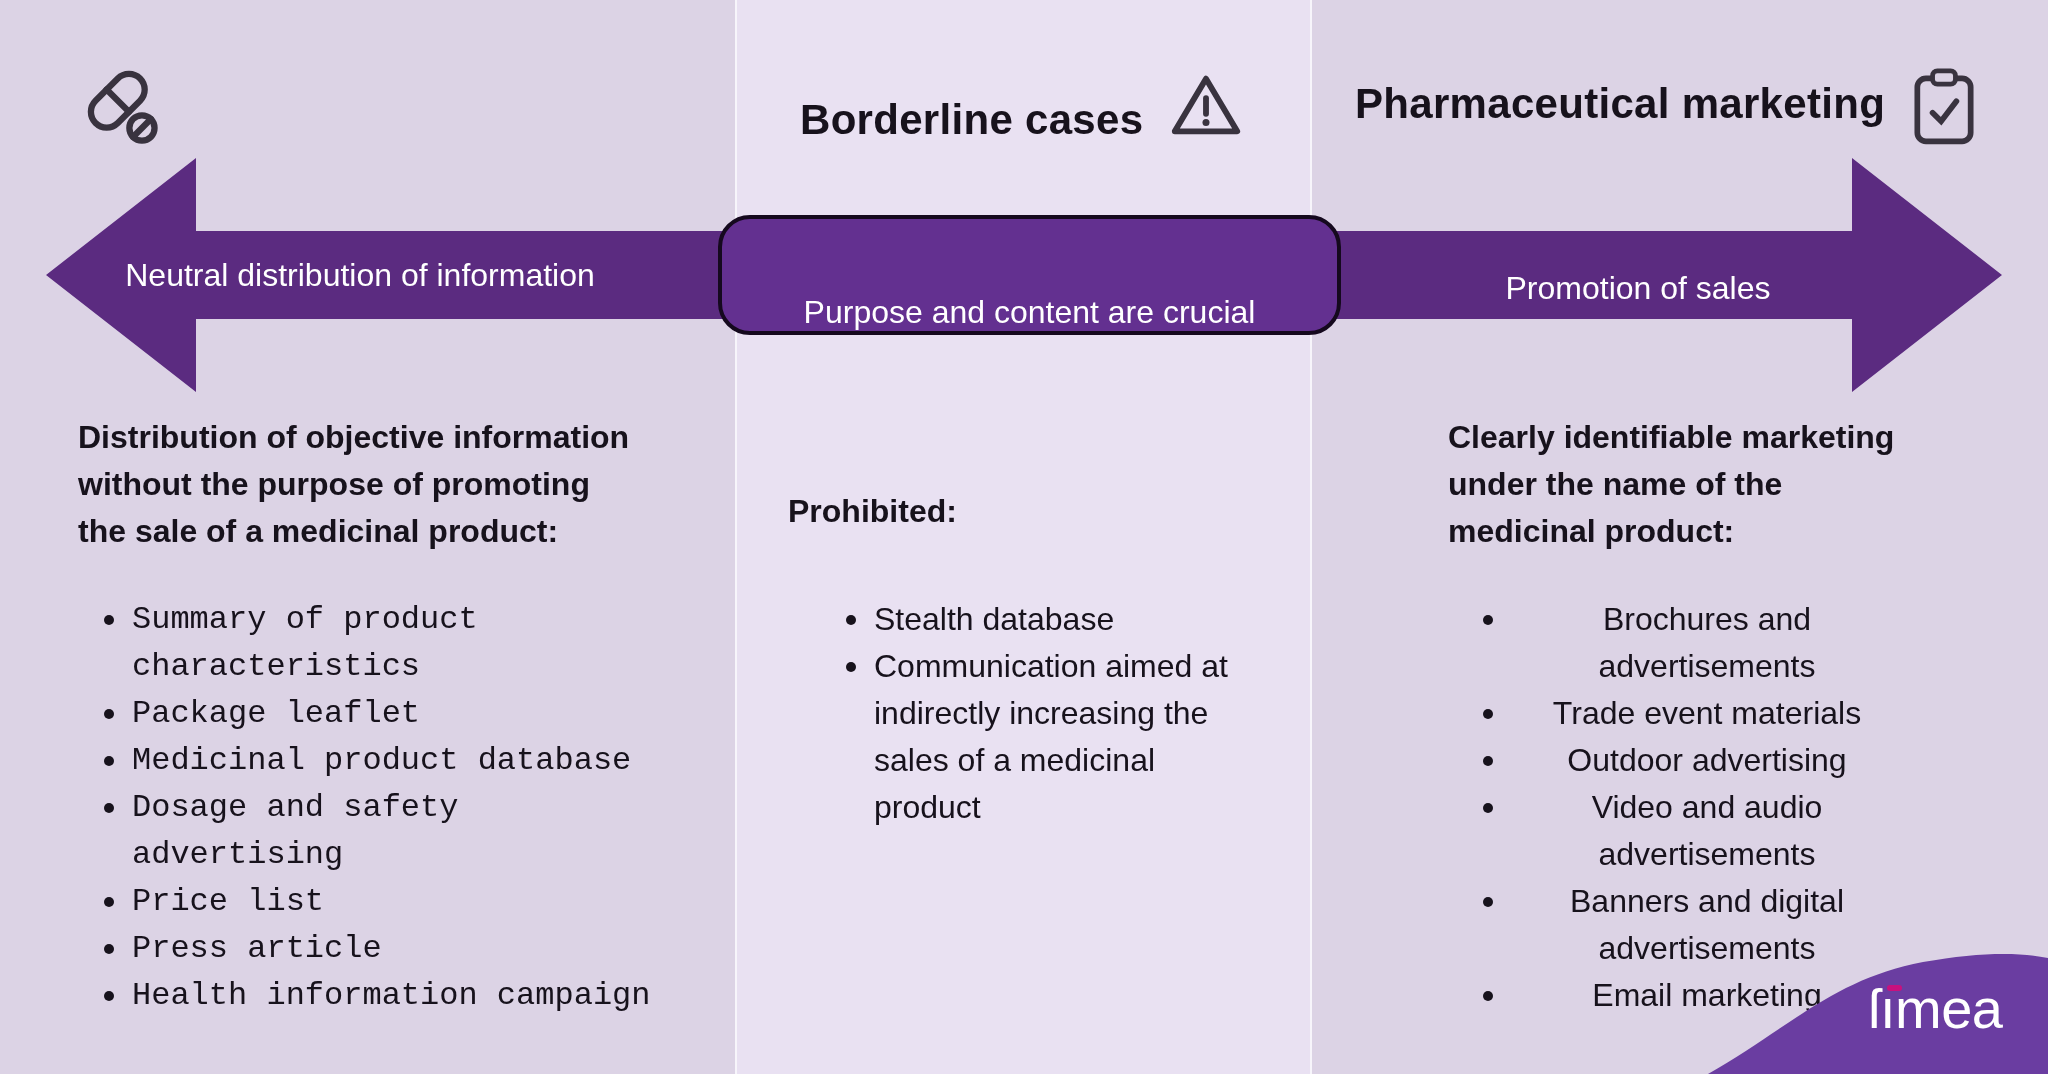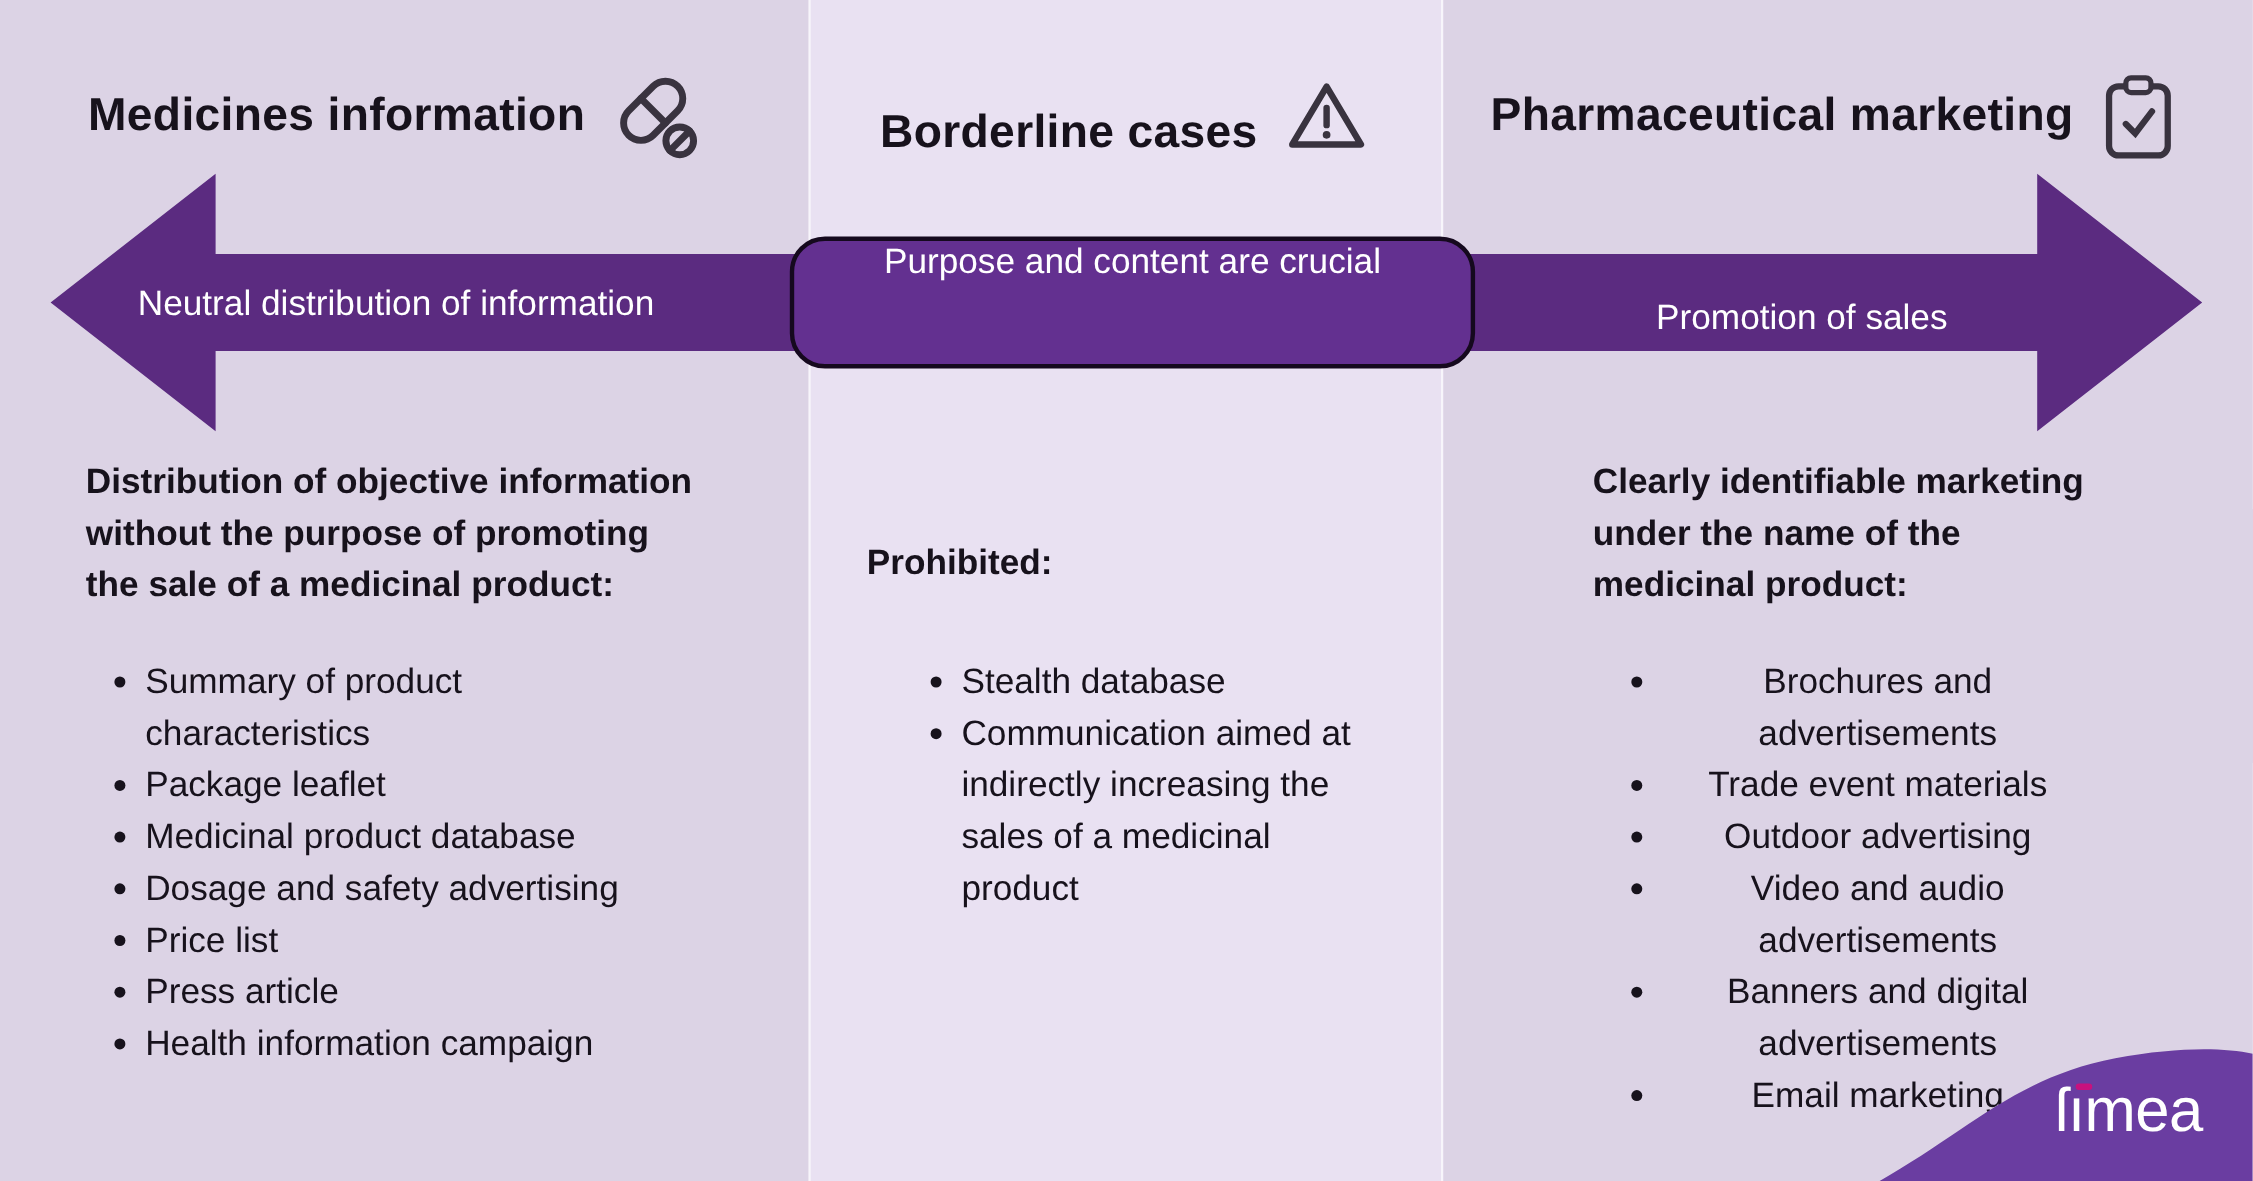--- a/index.html
+++ b/index.html
@@ -28,42 +28,42 @@
     display:flex; align-items:center; justify-content:center;
     color:#ffffff; font-size:32px; white-space:nowrap;
   }
   .al-left  { left:110px; }
   .al-right { left:1388px;margin-top:13px; }
 
   .center-box {
     position:absolute; left:718px; top:215px; width:623px; height:120px;
     box-sizing:border-box; background:#633090;
     border:4px solid #15091e; border-radius:32px;
-    display:flex; align-items:flex-start; justify-content:center;
+    display:flex; align-items:flex-end; justify-content:center;
     color:#ffffff; font-size:32px; white-space:nowrap;
   }
 
   .col-heading {
     position:absolute; font-size:32px; font-weight:700; line-height:47px;
     white-space:pre-line;
   }
   .h-left  { left:78px;   top:414px; }
   .h-mid   { left:788px;  top:488px; }
   .h-right { left:1448px; top:414px; }
 
   .bullets {
     position:absolute; margin:0; padding:0; list-style:none;
     font-size:32px; line-height:47px;
   }
   .bullets li { position:relative; padding-left:38px; white-space:pre-line; }
   .bullets li::before {
     content:""; position:absolute; left:10px; top:19px;
     width:10px; height:10px; border-radius:50%; background:#17121c;
   }
-  .l-left  { left:94px;   top:596px; width:560px; }
+  .l-left  { left:94px;   top:596px; width:560px;font-family:Liberation Mono, monospace; }
   .l-mid   { left:836px;  top:596px; width:470px; }
   .l-right { left:1473px; top:596px; width:430px;text-align:center; }
 
   .wave { position:absolute; right:0; bottom:0; width:400px; height:200px; }
 
   .logo {
     position:absolute; left:1868px; top:1009px; color:#ffffff;
     font-size:56px; line-height:0; letter-spacing:-.5px; white-space:nowrap;
   }
   .logo-dash {
@@ -77,21 +77,20 @@
 
 <div class="canvas">
 
   <div class="mid-col"></div>
 
   <svg class="arrow-svg" viewBox="0 0 2048 1074" aria-hidden="true">
     <polygon fill="#5b2b80" points="46,275 196,158 196,231 1852,231 1852,158 2002,275 1852,392 1852,319 196,319 196,392"></polygon>
   </svg>
 
   <div class="title-row t-left">
-    <div class="title">Medicines information</div>
     <svg class="title-icon" width="84" height="84" viewBox="0 0 80 80">
       <g class="icon-stroke" transform="rotate(-45 36 34)">
         <rect x="6" y="19" width="60" height="30" rx="15"></rect>
         <line x1="36" y1="19" x2="36" y2="49"></line>
       </g>
       <circle class="icon-stroke" cx="59" cy="60" r="12"></circle>
       <line class="icon-stroke" x1="50.5" y1="68.5" x2="67.5" y2="51.5"></line>
     </svg>
   </div>
 

